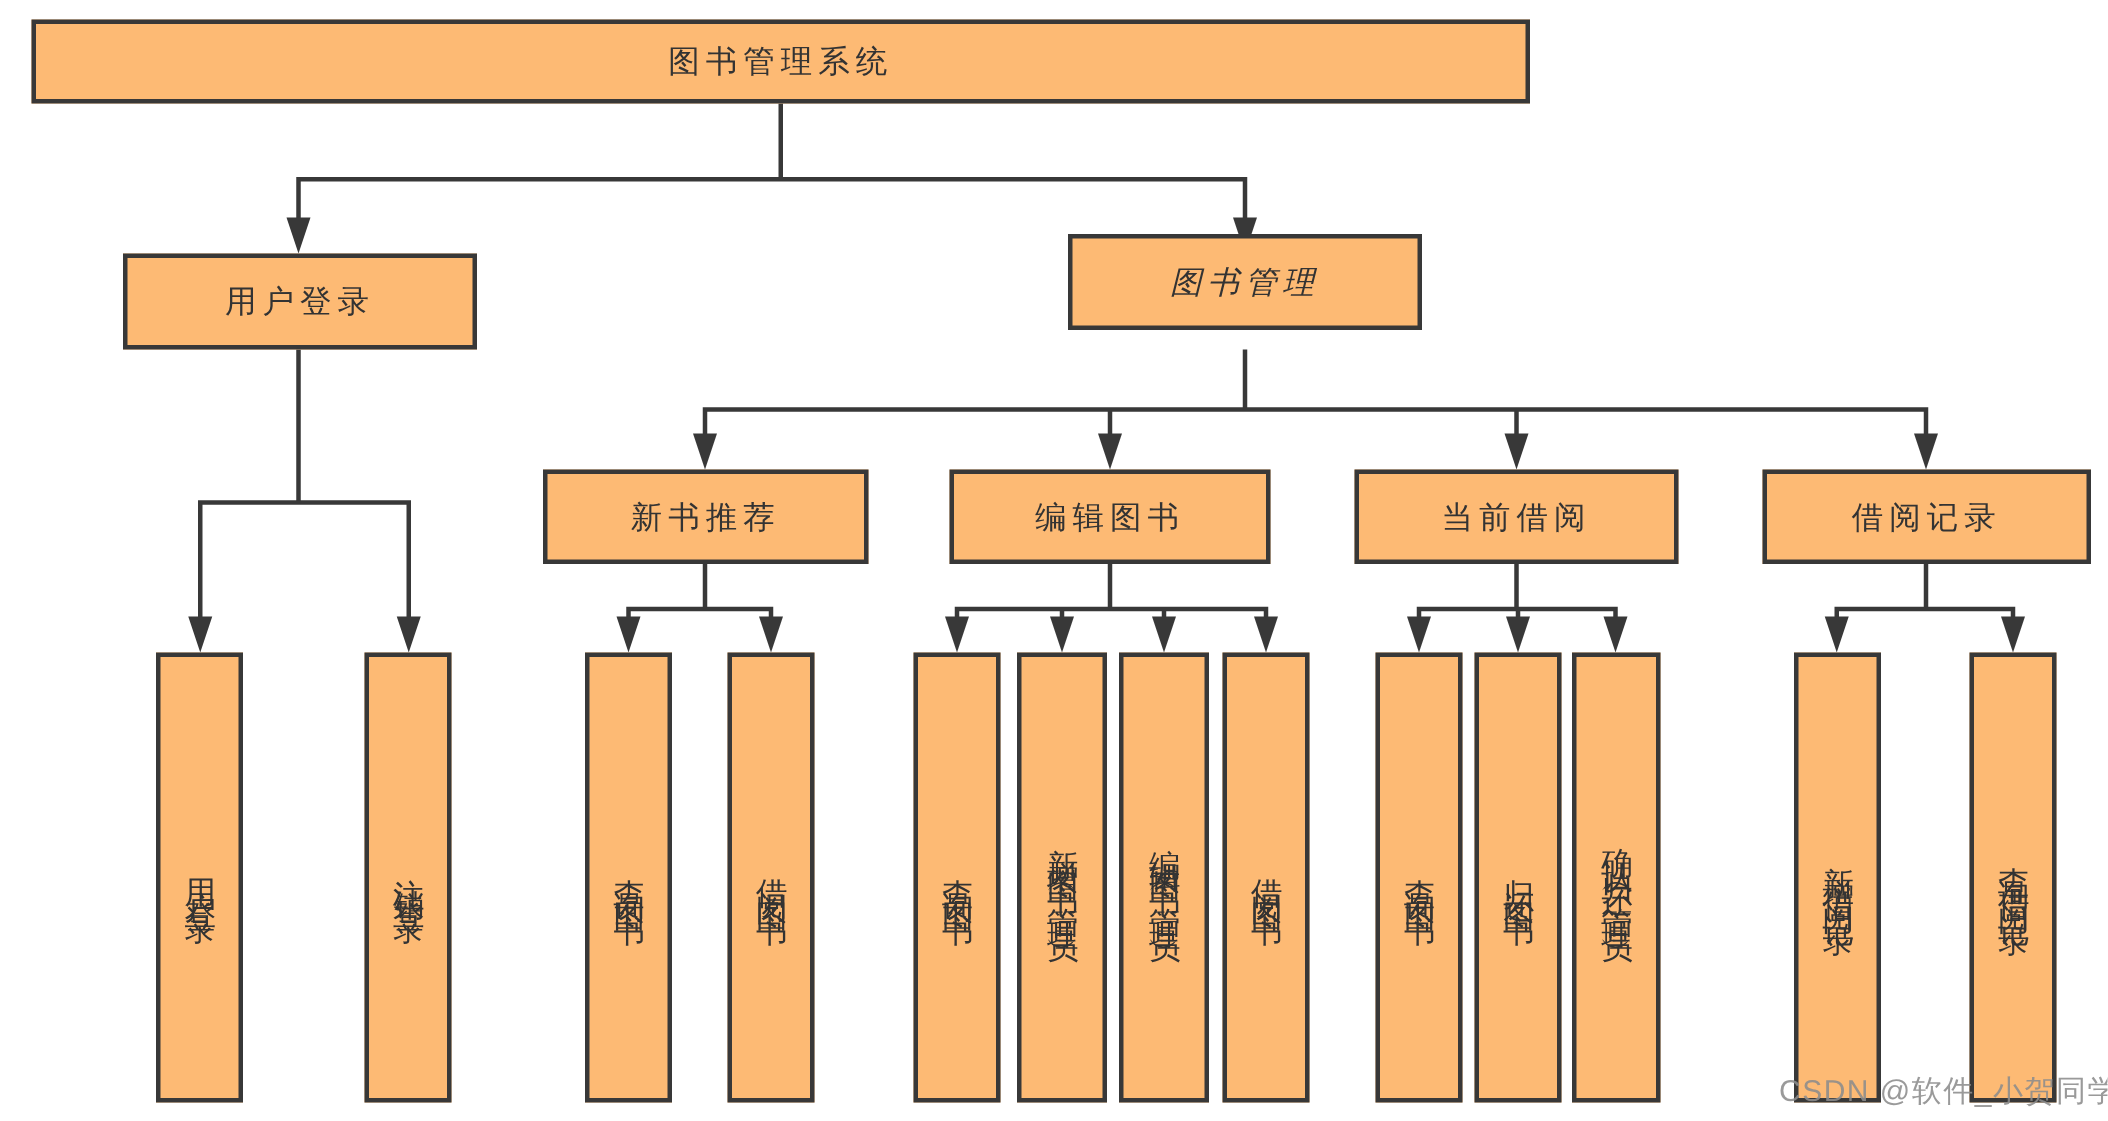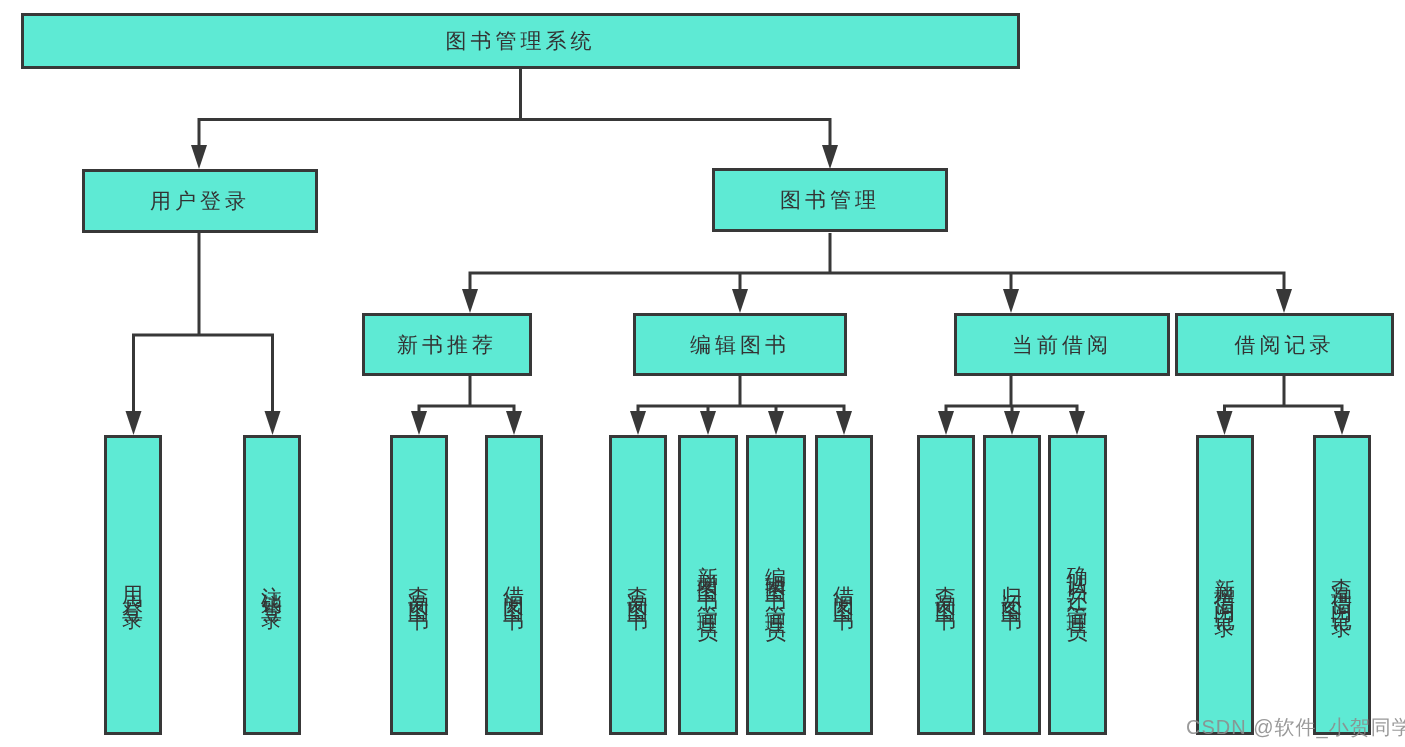--- a/index.html
+++ b/index.html
@@ -14,21 +14,21 @@
   #canvas {
     position: relative;
     width: 1405px;
     height: 747px;
     background: #ffffff;
   }
   .node {
     position: absolute;
     box-sizing: border-box;
     border: 3px solid #383838;
-    background: #5eead4;
+    background: #fdba74;
     display: flex;
     align-items: center;
     justify-content: center;
     color: #333333;
     z-index: 2;
   }
   .hnode span {
     font-size: 21px;
     letter-spacing: 4px;
     white-space: nowrap;
@@ -40,25 +40,25 @@
     font-size: 21px;
     letter-spacing: 8px;
     line-height: 1;
     color: #333333;
     white-space: nowrap;
   }
   
   #n-root    { left: 21px;   top: 13px;  width: 999px; height: 56px; }
   
   #n-user    { left: 82px;   top: 169px; width: 236px; height: 64px; }
-  #n-mgmt    { left: 712px;  top: 168px; width: 236px; height: 64px; }
-  
-  #n-newbook { left: 362px;  top: 313px; width: 170px; height: 63px; }
+  #n-mgmt    { left: 712px;  top: 156px; width: 236px; height: 64px; font-style: italic; }
+  
+  #n-newbook { left: 362px;  top: 313px; width: 217px; height: 63px; }
   #n-borrow  { left: 633px;  top: 313px; width: 214px; height: 63px; }
-  #n-current { left: 954px;  top: 313px; width: 216px; height: 63px; }
+  #n-current { left: 903px;  top: 313px; width: 216px; height: 63px; }
   #n-records { left: 1175px; top: 313px; width: 219px; height: 63px; }
   
   .leaf { top: 435px; height: 300px; width: 58px; }
   #l-user-0    { left: 104px; }
   #l-user-1    { left: 243px; }
   #l-newbook-0 { left: 390px; }
   #l-newbook-1 { left: 485px; }
   #l-borrow-0  { left: 609px; }
   #l-borrow-1  { left: 678px; width: 60px; }
   #l-borrow-2  { left: 746px; width: 60px; }

